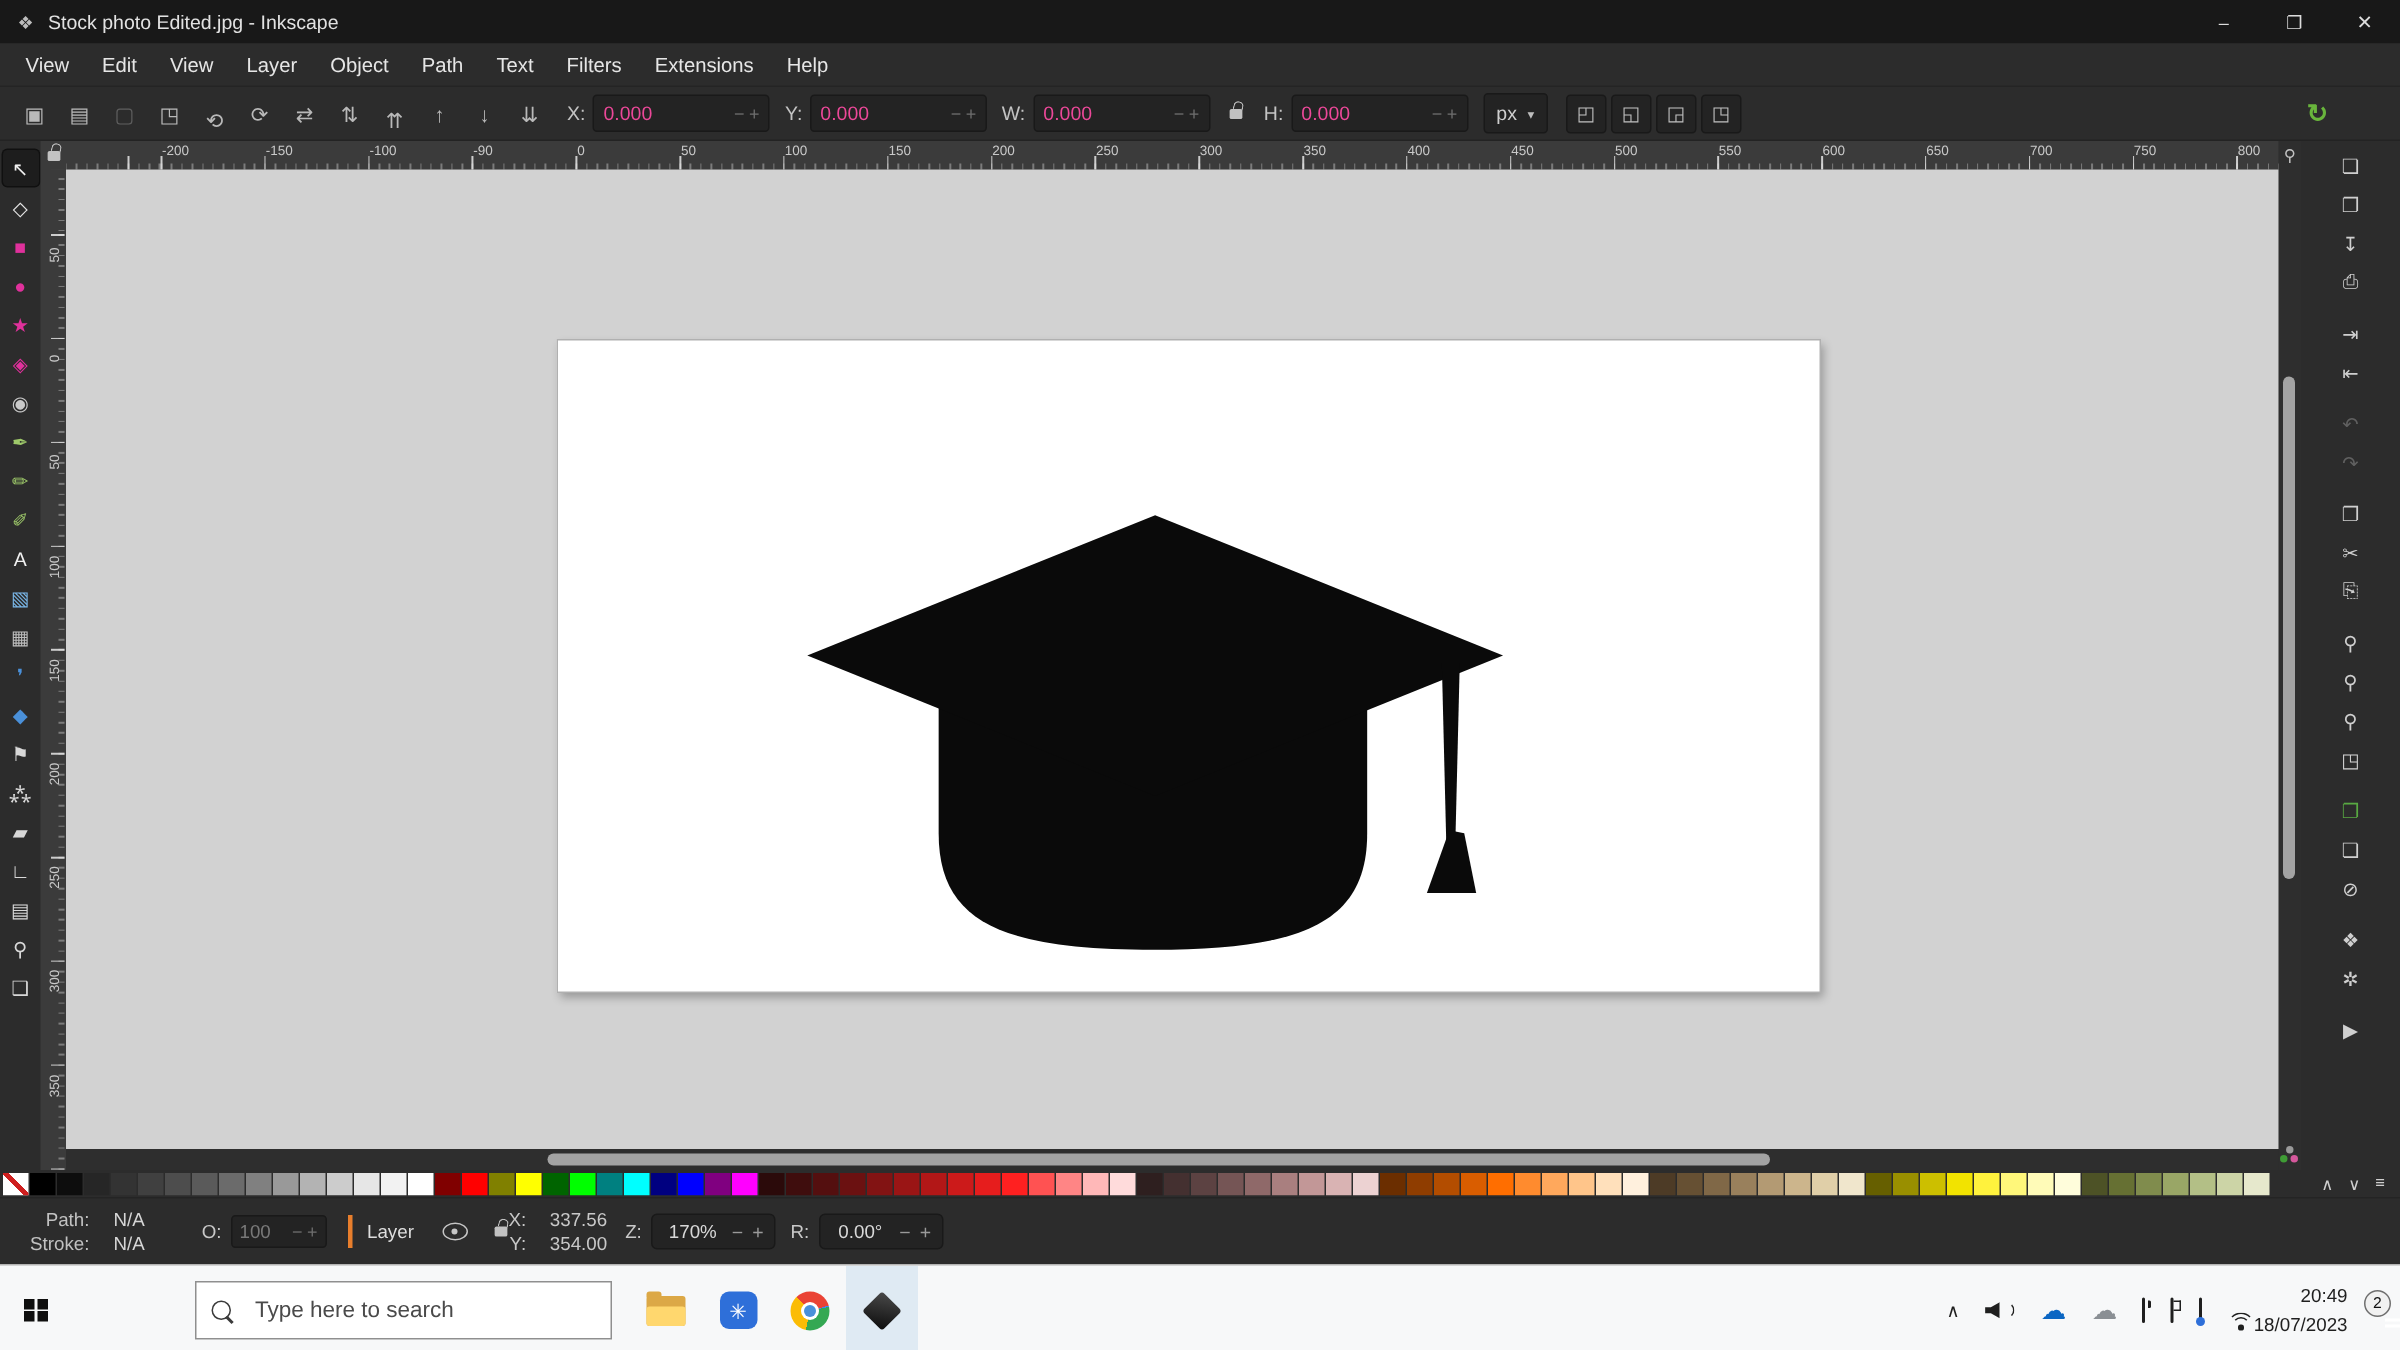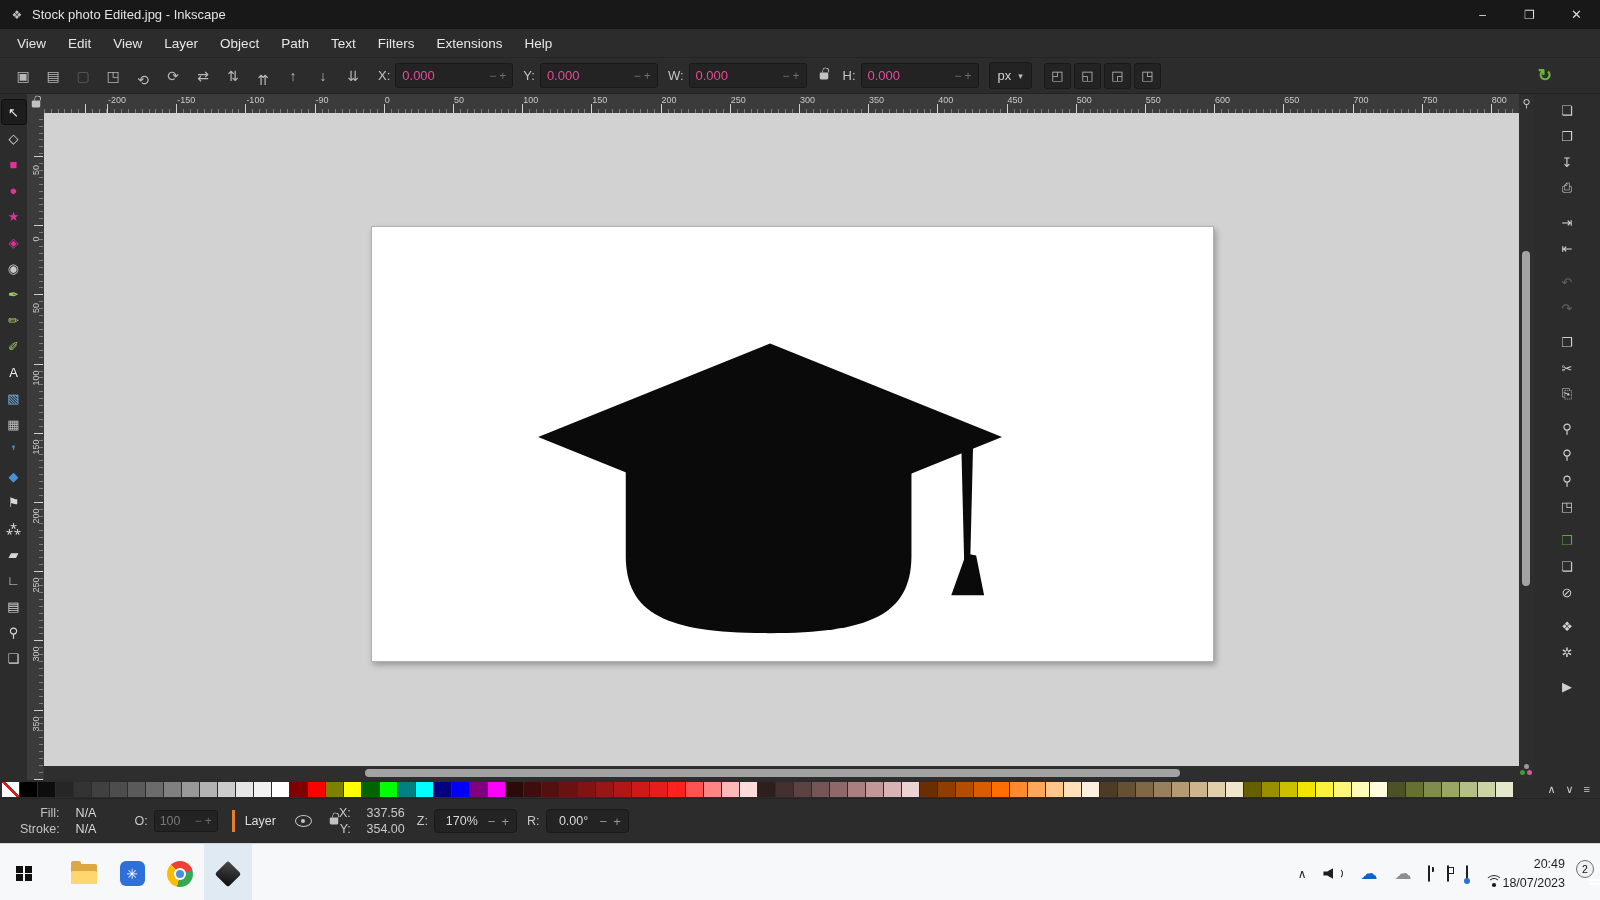--- a/index.html
+++ b/index.html
@@ -485,21 +485,21 @@
     </span>
   <span class="palette-controls">
     <button>∧</button>
     <button>∨</button>
     <button>≡</button>
   </span>
 </div>
 
 <div class="statusbar">
   <span class="fs-block">
-    <span class="lab">Fill:</span>
+    <span class="lab">Path:</span>
     <span class="val">N/A</span>
     <span class="lab">Stroke:</span>
     <span class="val">N/A</span>
   </span>
   <span class="o-block">
     <span>O:</span>
     <span class="o-field">
       <span class="val">100</span>
       <span class="spin">−</span>
       <span class="spin">+</span>
@@ -535,20 +535,24 @@
 
 <div class="taskbar">
   <button class="start-btn">
     <span class="win-grid">
         <i></i>
         <i></i>
         <i></i>
         <i></i>
       </span>
   </button>
+  <div class="search-box">
+    <span class="search-glyph"></span>
+    <input class="search-input" readonly="" placeholder="Type here to search" style="">
+  </div>
   <div class="task-icons">
     <button class="task-slot running">
       <span class="folder-icon">
           <span class="back"></span>
           <span class="front"></span>
         </span>
     </button>
     <button class="task-slot running">
       <span class="slack-icon">✳</span>
     </button>

